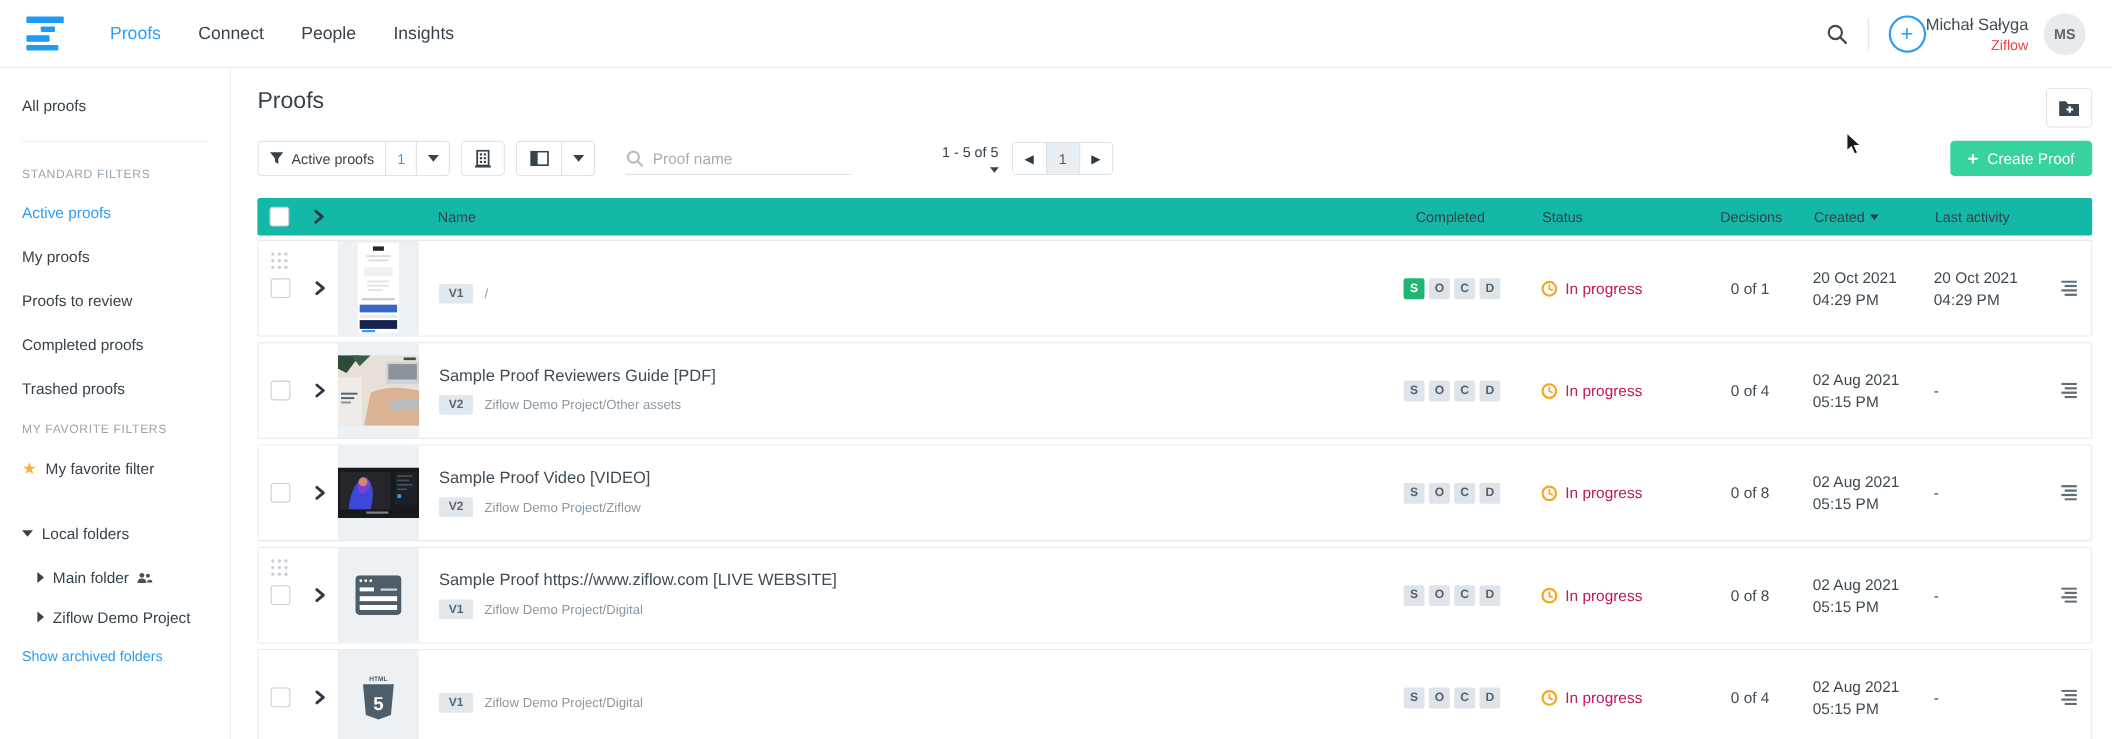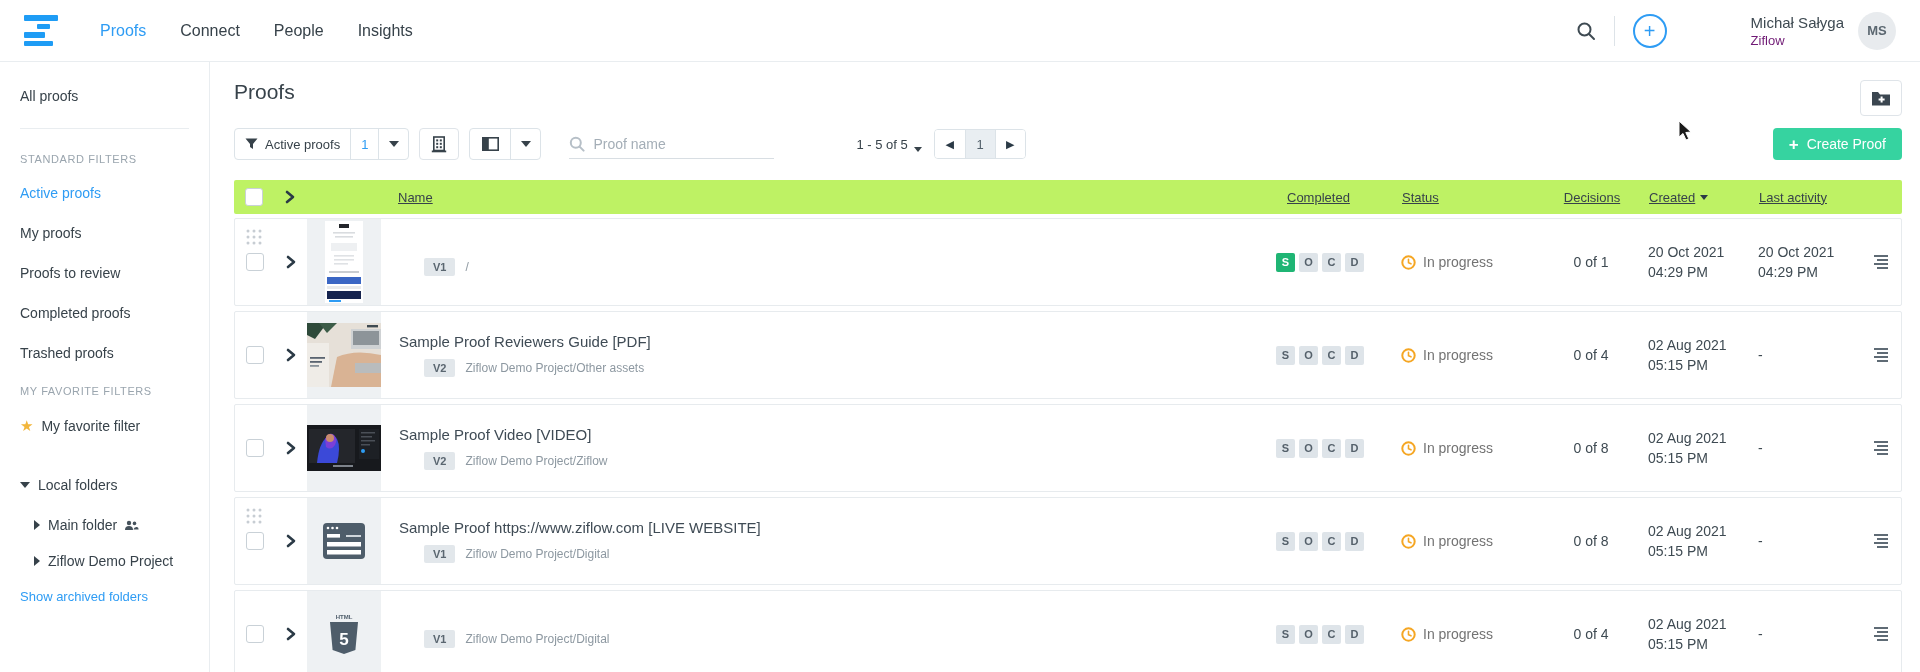--- a/index.html
+++ b/index.html
@@ -16,23 +16,23 @@
   .logo .b3 { top:17px; left:0; width:21px; }
   .logo .b4 { top:25.5px; left:0; width:29px; }
   .nav { display:flex; gap:34px; margin-left:40px; font-size:16px; }
   .nav .nav-item { color:#37424a; cursor:pointer; }
   .nav .nav-item.active { color:#2e9cf4; }
   .top-right { margin-left:auto; display:flex; align-items:center; }
   .top-divider { width:1px; height:30px; background:#dde3e8; margin:0 18px; }
   .plus-circle { width:34px; height:34px; border:2px solid #2e9cf4; border-radius:50%;
     display:flex; align-items:center; justify-content:center; color:#2e9cf4;
     font-size:20px; line-height:1; cursor:pointer; background:#fff; }
-  .user-info { margin-left:84px; text-align:left; }
+  .user-info { text-align:right; }
   .user-name { font-size:15px; color:#3e4a52; }
-  .user-org { font-size:13px; color:#701a75; margin-top:2px; }
+  .user-org { font-size:13px; color:#ef4444; margin-top:2px; }
   .avatar { width:38px; height:38px; border-radius:50%; background:#e8ebee; color:#5b6770;
     font-size:13px; display:flex; align-items:center; justify-content:center;
     margin-left:14px; font-weight:bold; }
 
   
   .layout { display:flex; height:610px; }
   .sidebar { width:210px; flex:0 0 auto; border-right:1px solid #e9edf0;
     padding:26px 0 0 20px; font-size:14px; }
   .side-item { margin-bottom:24px; color:#37424a; cursor:pointer; }
   .side-item.active { color:#2e9cf4; }
@@ -65,67 +65,67 @@
   .caret { display:inline-block; width:0; height:0; border-left:5px solid transparent;
     border-right:5px solid transparent; border-top:6px solid #37424a; }
   .tool-btn { width:40px; height:32px; margin-left:10px; }
   .tool-group { margin-left:10px; }
   .proof-search { display:flex; align-items:center; margin-left:28px;
     border-bottom:1px solid #d8dee3; height:30px; width:205px; gap:8px; }
   .proof-search input { border:none; outline:none; font-size:14px; width:165px;
     font-family:"Liberation Sans", sans-serif; color:#3e4a52; background:transparent; }
   .proof-search input::placeholder { color:#a4aeb7; }
   .pager { display:flex; align-items:center; margin-left:82px; gap:12px; }
-  .pager-range { font-size:13px; color:#37424a; display:flex; align-items:flex-end; gap:6px; cursor:pointer; }
+  .pager-range { font-size:13px; color:#37424a; display:flex; align-items:flex-end; gap:6px; cursor:pointer;flex-direction:column; }
   .pager-group { display:flex; height:30px; border:1px solid #dce3e8; border-radius:4px; overflow:hidden; }
   .pg-btn { width:30px; display:flex; align-items:center; justify-content:center;
     background:#fff; cursor:pointer; font-size:11px; color:#2b3a46; }
   .pg-btn + .pg-btn { border-left:1px solid #dce3e8; }
   .pg-btn.current { background:#e9eef2; color:#52606b; font-size:13px; }
   .create-btn { margin-left:auto; height:32px; background:#36d3a0; color:#fff; border:none;
     border-radius:4px; font-size:14px; padding:0 16px; display:flex; align-items:center;
     gap:8px; cursor:pointer; font-family:"Liberation Sans", sans-serif; }
   .create-plus { font-size:17px; font-weight:bold; line-height:1; }
 
   
   .ptable { margin-top:20px; }
   .pgrid { display:grid;
     grid-template-columns:40px 32px 88px 1fr 125px 145px 90px 110px 115px 40px;
     align-items:center; }
-  .thead { background:#bef264; height:34px; font-size:13px; color:#37424a;
-    border-radius:2px; margin-bottom:4px;text-decoration:underline; }
+  .thead { background:#14b8a6; height:34px; font-size:13px; color:#37424a;
+    border-radius:2px; margin-bottom:4px; }
   .th-name { padding-left:4px; }
   .th-progress { padding-left:10px; }
   .th-decisions { text-align:center; }
   .th-created { padding-left:12px; display:flex; align-items:center; gap:5px; }
   .th-last { padding-left:12px; }
   .sort-caret { width:0; height:0; border-left:4px solid transparent;
     border-right:4px solid transparent; border-top:5px solid #2b3a46; }
 
   .prow { background:#fff; border:1px solid #e7ebee; border-radius:2px; height:88px;
     margin-bottom:5px; position:relative; }
   .cb-cell { display:flex; align-items:center; justify-content:center; position:relative; height:100%; }
   .checkbox { width:18px; height:18px; border:1px solid #c9d1d7; border-radius:3px;
     background:#fff; cursor:pointer; }
   .dots { position:absolute; top:10px; left:11px; }
   .chev-cell { display:flex; align-items:center; justify-content:center; cursor:pointer; }
   .thumb-cell { display:flex; align-items:center; }
   .thumb-box { width:74px; height:86px; background:#eef1f3; display:flex;
     align-items:center; justify-content:center; overflow:hidden; }
   .name-cell { padding-left:4px; }
   .proof-name { font-size:15px; color:#3f4b55; cursor:pointer; }
-  .meta-row { display:flex; align-items:center; margin-top:9px;margin-left:25px; }
+  .meta-row { display:flex; align-items:center; margin-top:9px; }
   .vbadge { background:#e2e7eb; color:#5a6670; font-size:11px; font-weight:bold;
     padding:3px 9px; border-radius:2px; }
   .ppath { font-size:12px; color:#8d98a1; margin-left:10px; }
   .progress-cell { display:flex; gap:4px; }
   .pb { width:19px; height:19px; border-radius:2px; background:#dee4e9; color:#55616b;
     font-size:11px; font-weight:bold; display:flex; align-items:center; justify-content:center; }
   .pb.on { background:#1fb574; color:#fff; }
-  .status-cell { display:flex; align-items:center; gap:7px; font-size:14px; color:#737373; }
+  .status-cell { display:flex; align-items:center; gap:7px; font-size:14px; color:#be185d; }
   .dec-cell { text-align:center; font-size:14px; color:#3e4a52; }
   .date-cell { padding-left:12px; font-size:14px; color:#3e4a52; line-height:20px; }
   .menu-cell { display:flex; align-items:center; justify-content:center; cursor:pointer; }
 
   .cursor { position:absolute; left:1678px; top:120px; z-index:50; pointer-events:none; }
 </style>
 </head>
 <body>
 
 <div class="topbar">

